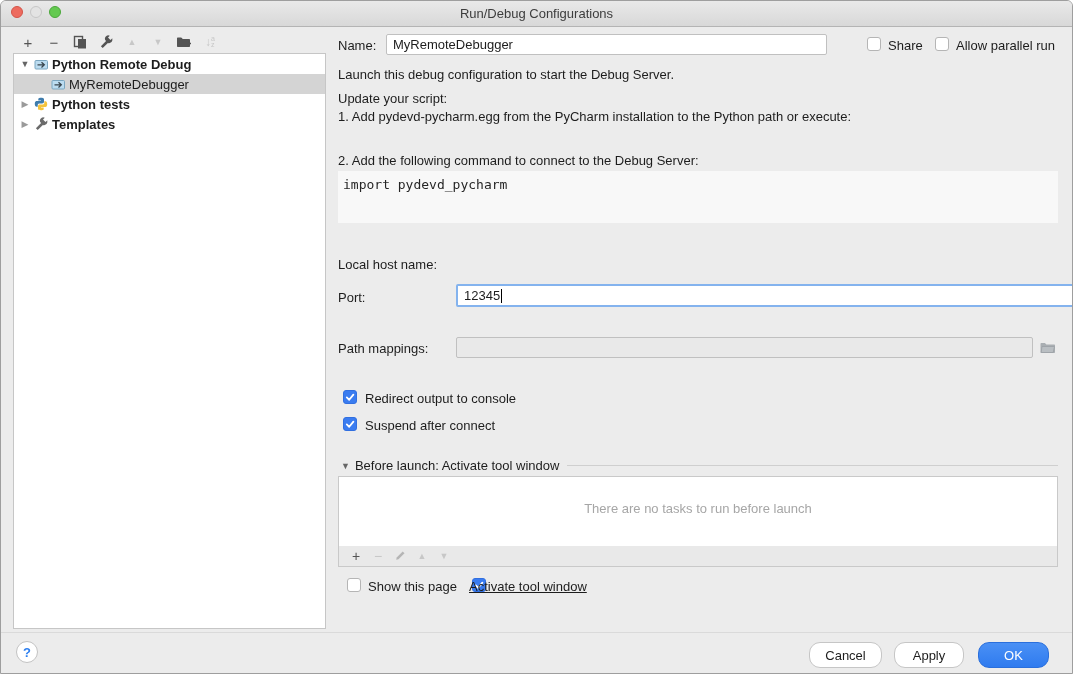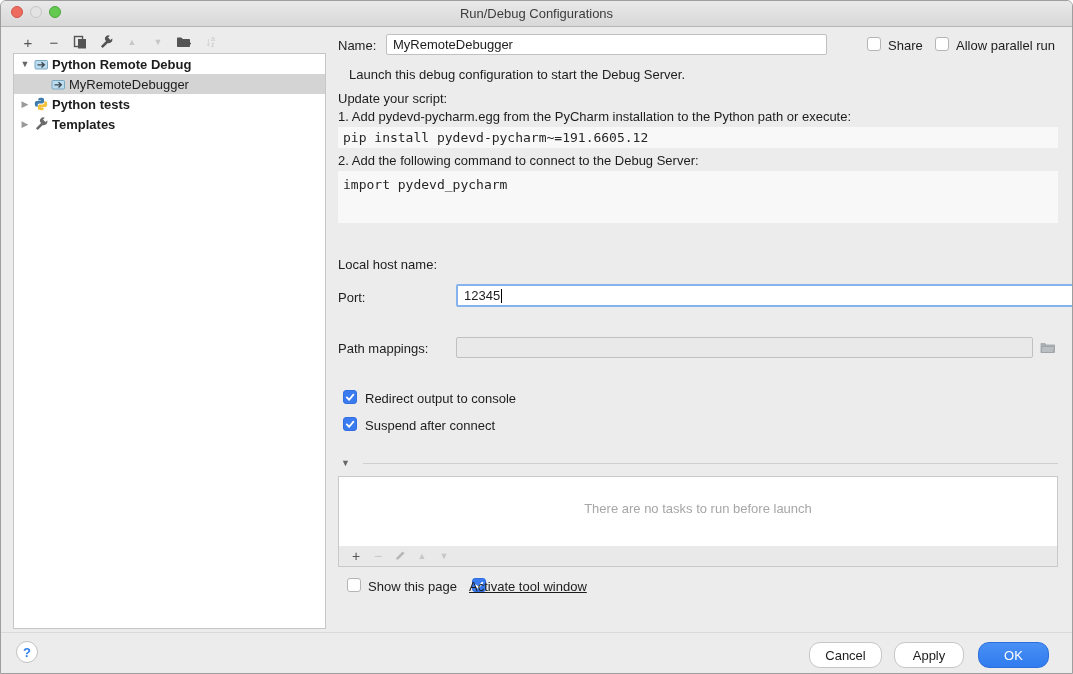--- a/index.html
+++ b/index.html
@@ -177,24 +177,23 @@
     </div>
   </div>
 
   <div class="lbl" style="left:337px;top:37px;">Name:</div>
   <input class="field" style="left: 385px; top: 33px; width: 441px;" value="MyRemoteDebugger">
   <div class="cb" style="left:866px;top:36px;"></div>
   <div class="lbl" style="left:887px;top:37px;">Share</div>
   <div class="cb" style="left:934px;top:36px;"></div>
   <div class="lbl" style="left:955px;top:37px;">Allow parallel run</div>
 
-  <div class="lbl" style="left:337px;top:66px;margin-left:11px;">Launch this debug configuration to start the Debug Server.</div>
+  <div class="lbl" style="left:337px;top:66px;">Launch this debug configuration to start the Debug Server.</div>
   <div class="lbl" style="left:337px;top:90px;">Update your script:</div>
   <div class="lbl" style="left:337px;top:108px;">1. Add pydevd-pycharm.egg from the PyCharm installation to the Python path or execute:</div>
-  <div class="codestrip" style="top:126px;height:21px;line-height:21px;padding:0 5px;">pip install pydevd-pycharm~=191.6605.12</div>
   <div class="lbl" style="left:337px;top:152px;">2. Add the following command to connect to the Debug Server:</div>
   <div class="codestrip" style="top:170px;height:52px;padding:4px 5px;line-height:19px;">
     <div>import pydevd_pycharm</div>
   </div>
 
   <div class="lbl" style="left:337px;top:256px;">Local host name:</div>
   <div class="lbl" style="left:337px;top:289px;">Port:</div>
   <div class="field focused" style="left:455px;top:283px;width:661px;height:23px;">
     <span>12345</span>
       <span class="caret"></span>
@@ -222,20 +221,21 @@
     <span>
         <svg width="10" height="10" viewBox="0 0 10 10">
           <polyline points="1.8,5.4 4.2,7.8 8.4,2.6" fill="none" stroke="#ffffff" stroke-width="1.8" stroke-linecap="round" stroke-linejoin="round"></polyline>
         </svg>
       </span>
   </div>
   <div class="lbl" style="left:364px;top:417px;">Suspend after connect</div>
 
   <div class="bl-header">
     <span class="arr">▼</span>
+    <span>Before launch: Activate tool window</span>
     <span class="rule"></span>
   </div>
   <div class="task-box">
     <div class="empty">There are no tasks to run before launch</div>
   </div>
   <div class="task-toolbar">
     <div class="tbi">
         <span class="glyph" style="font-size:14px;">+</span>
       </div>
     <div class="tbi dis">

